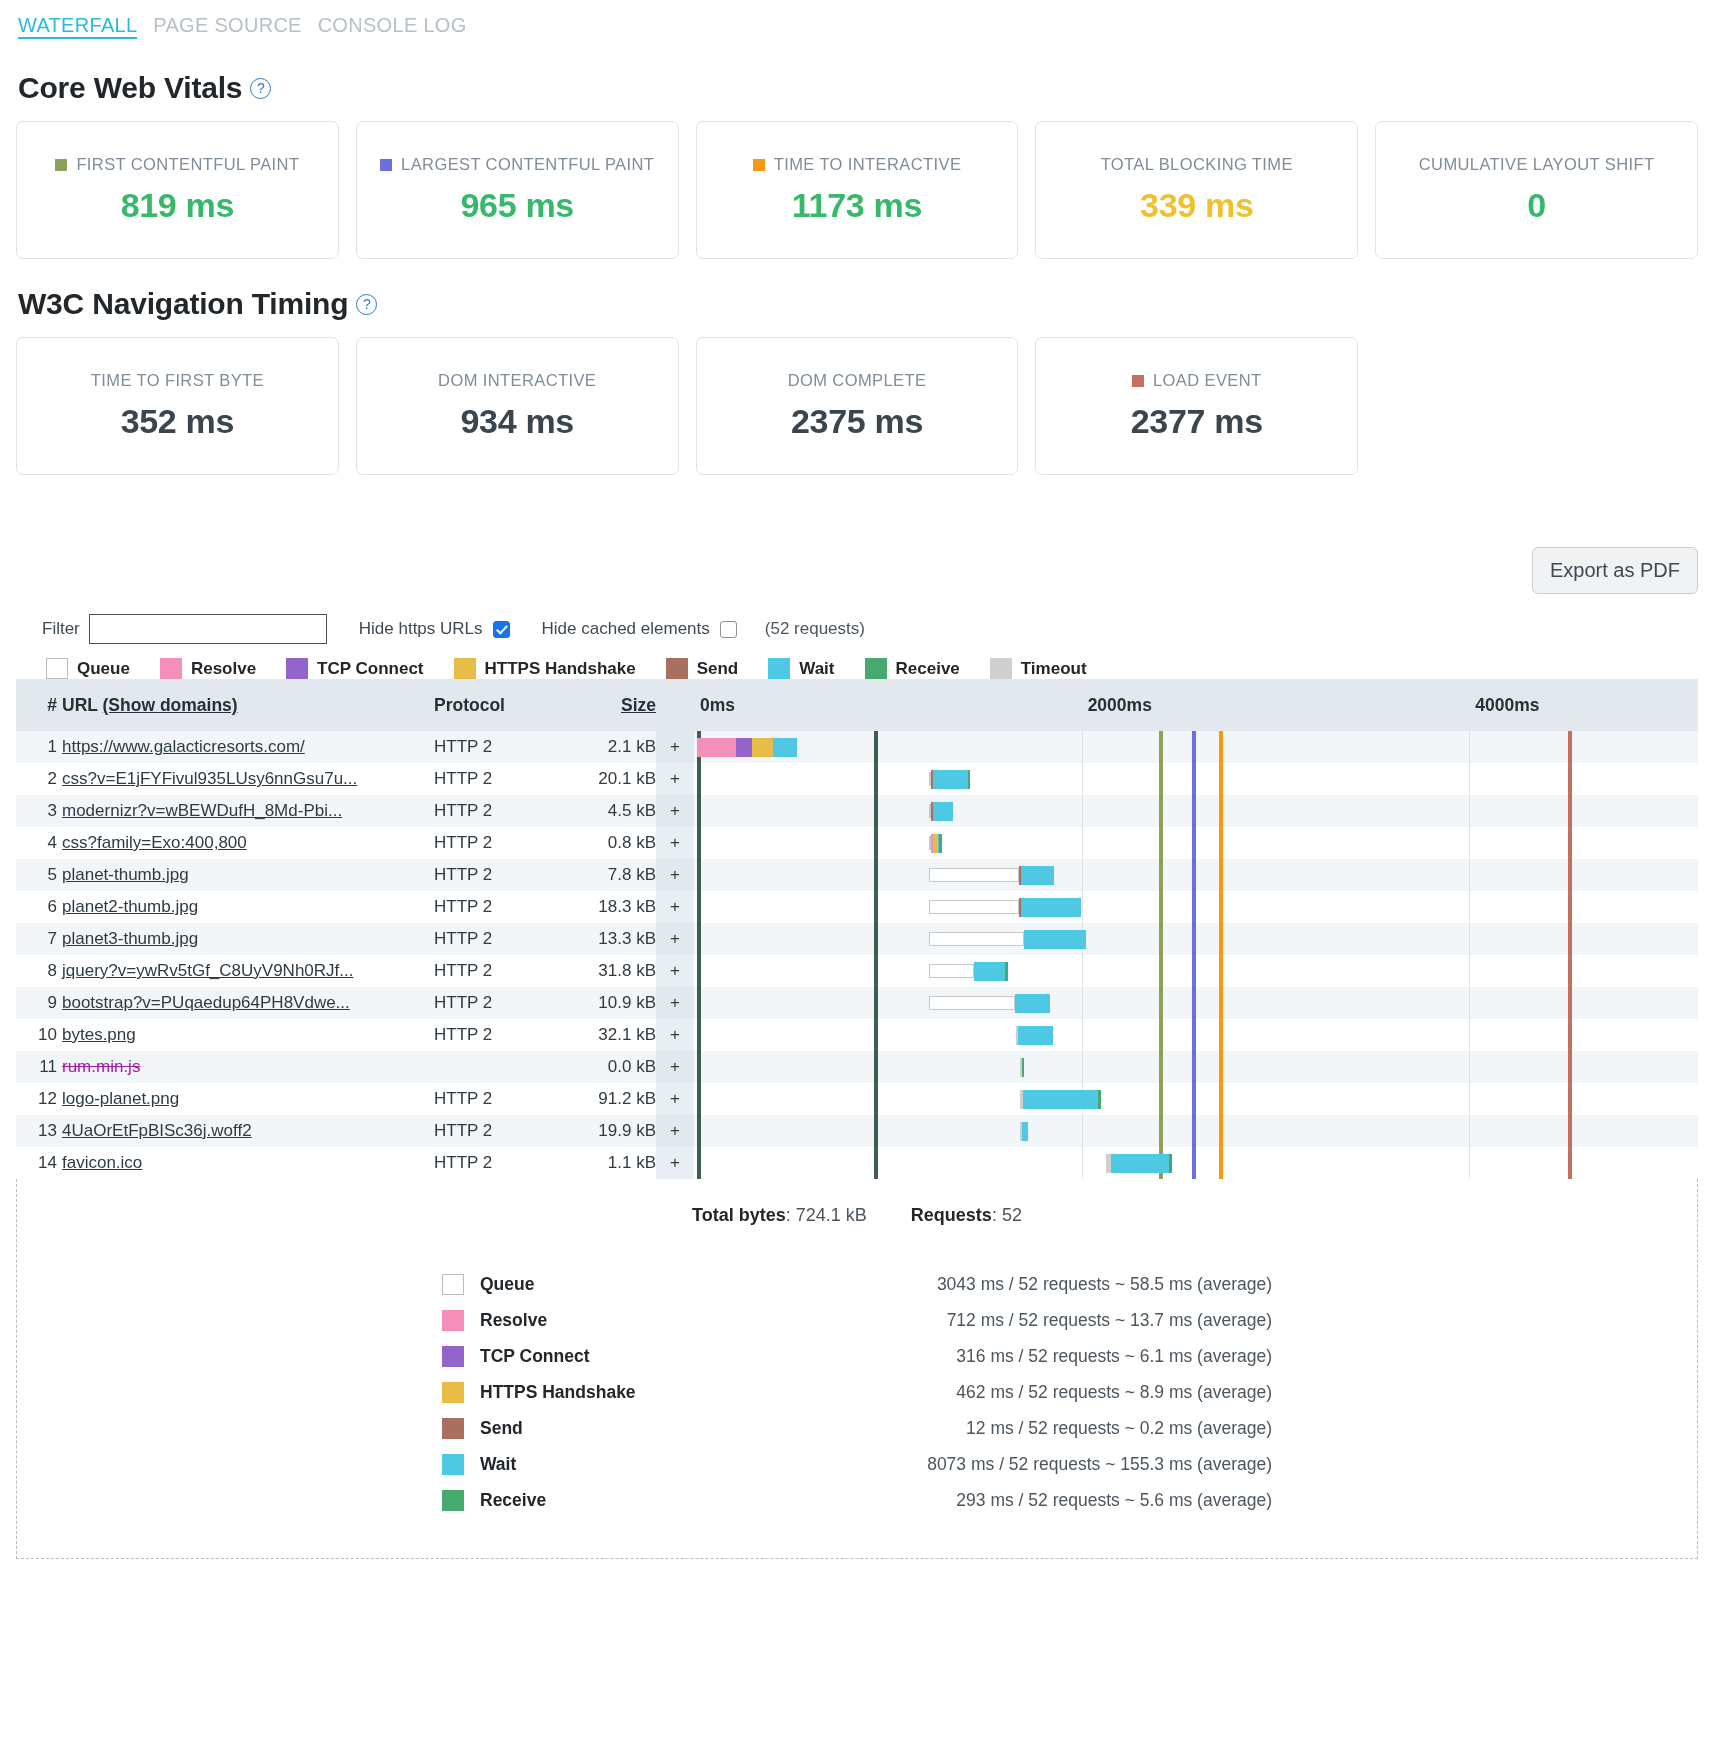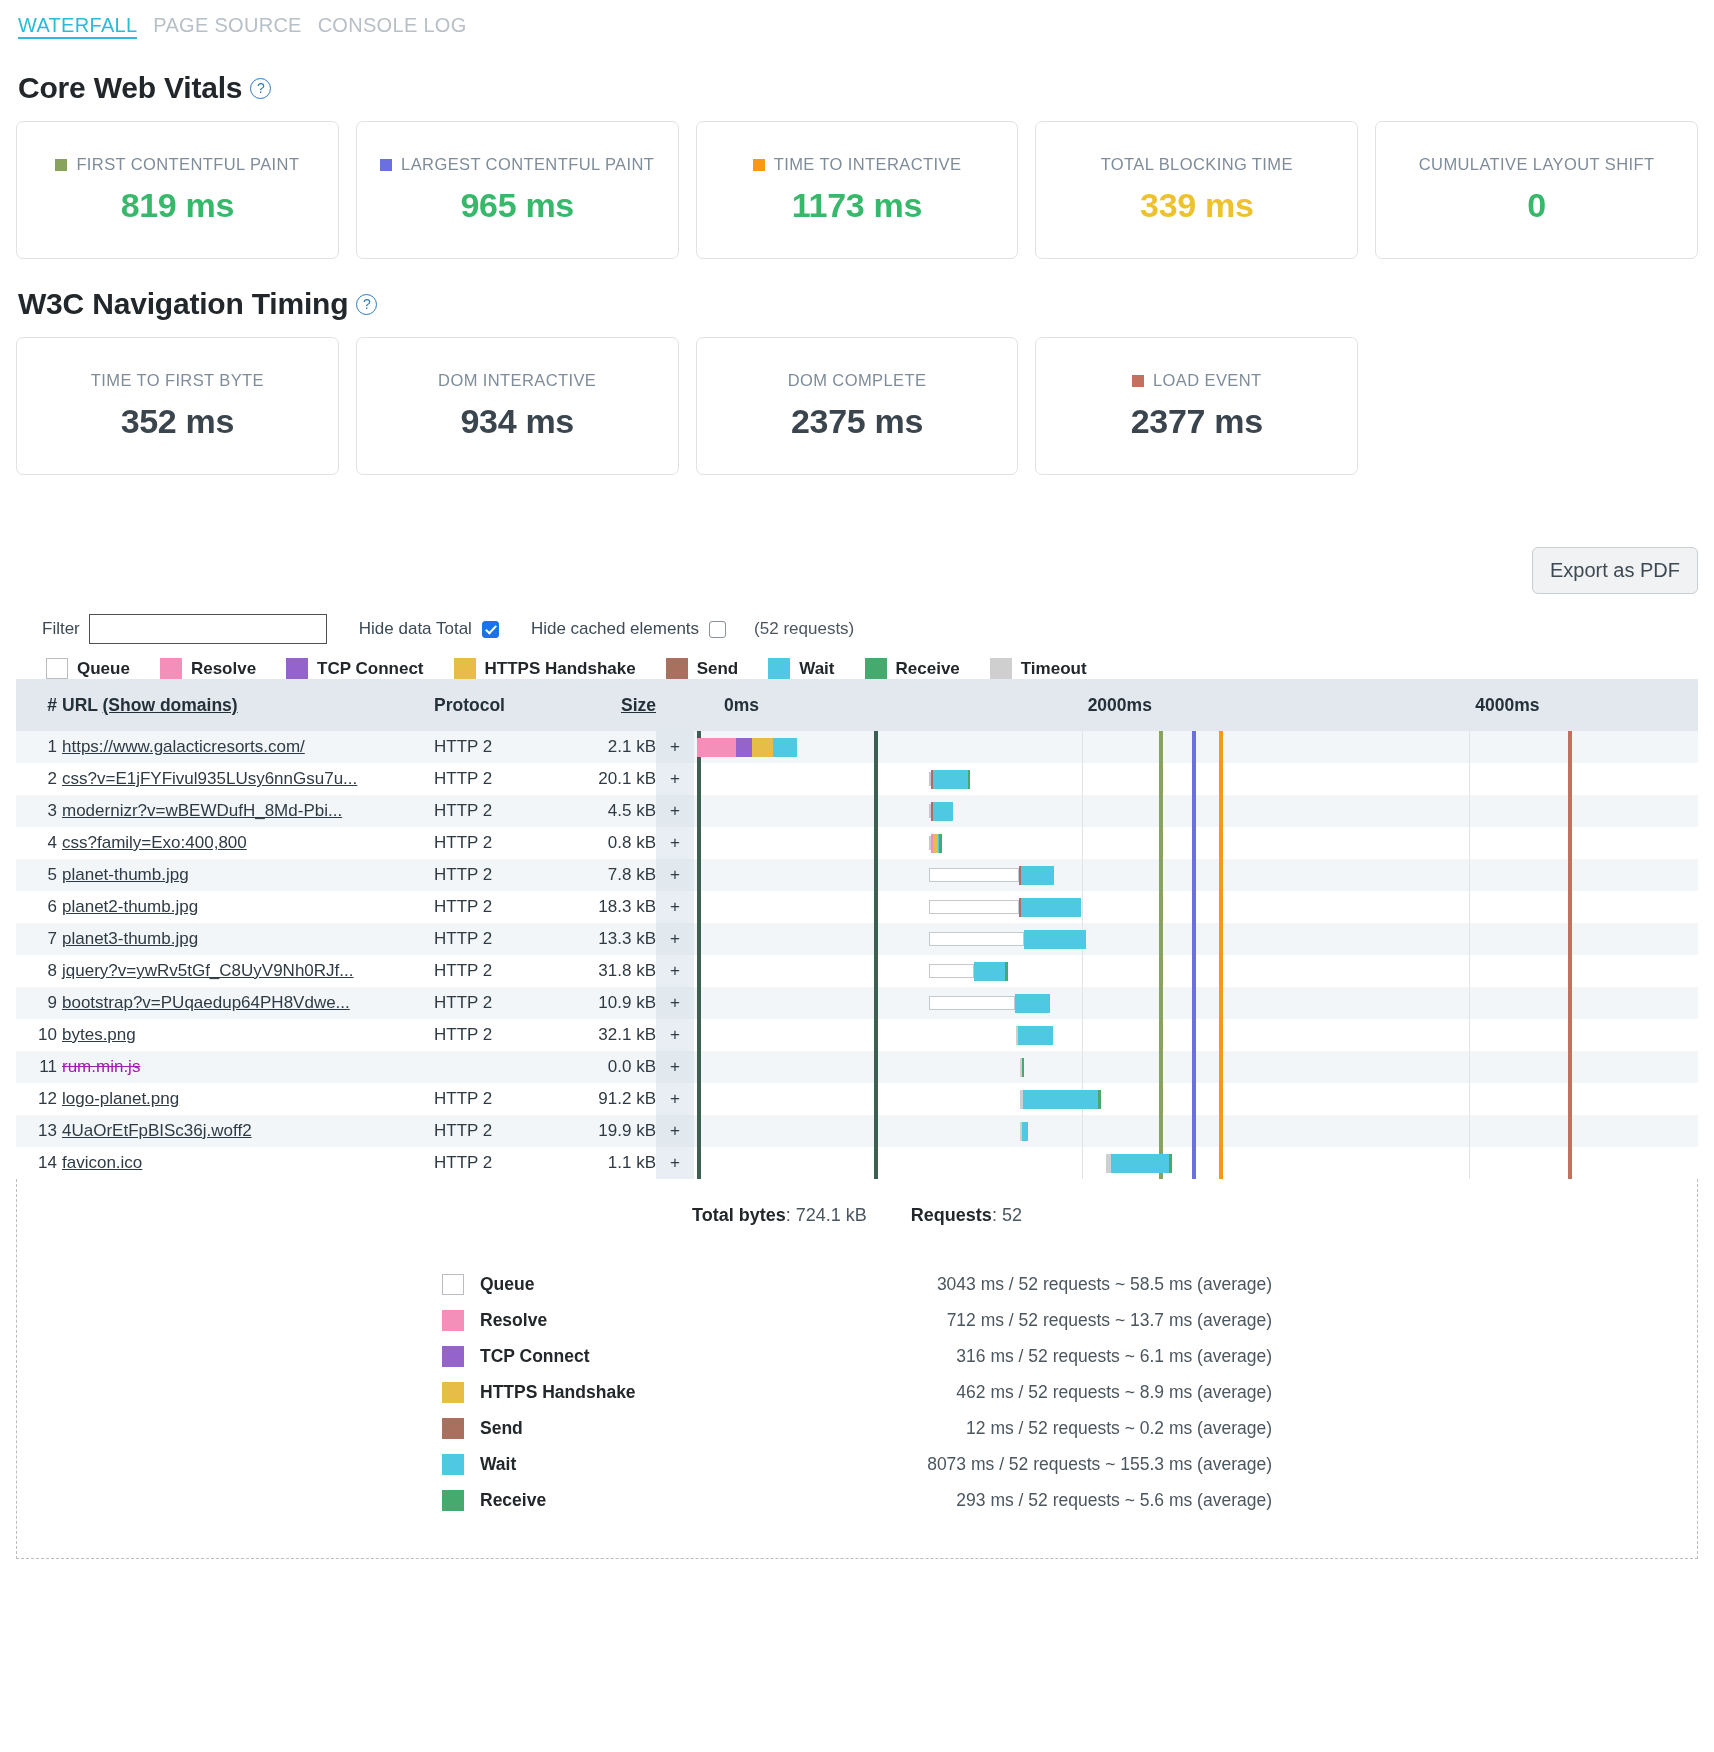--- a/index.html
+++ b/index.html
@@ -378,21 +378,21 @@
   </div>
 
 <div class="export-row">
   <button class="export-btn">Export as PDF</button>
 </div>
 
 <div class="filter-row">
   <span class="filter-label">Filter</span>
   <input class="filter-input" type="text" placeholder="" style="">
   <label class="chk-wrap">
-    <span>Hide data Total</span>
+    <span>Hide https URLs</span>
     <span class="chk checked"></span>
   </label>
   <label class="chk-wrap">
     <span>Hide cached elements</span>
     <span class="chk"></span>
   </label>
   <span class="req-count">(52 requests)</span>
 </div>
 
 <div class="legend" id="legend">
@@ -436,21 +436,21 @@
       <th class="col-num">#</th>
       <th class="col-url">
         <span>URL</span>
         <u>(Show domains)</u>
       </th>
       <th class="col-proto">Protocol</th>
       <th class="col-size"><u>Size</u></th>
       <th class="col-plus"></th>
       <th class="col-chart">
         <div class="gridhead" id="gridhead">
-            <span class="tick-label" style="left: calc(0% + 6px); margin-left: 24px;">0ms</span>
+            <span class="tick-label" style="left: calc(0% + 6px);">0ms</span>
             <span class="tick-label" style="left: calc(38.61% + 6px);">2000ms</span>
             <span class="tick-label" style="left: calc(77.2201% + 6px);">4000ms</span>
           </div>
       </th>
     </tr>
   </thead>
   <tbody id="wf-body">
       <tr class="odd">
         <td class="num col-num">1</td>
         <td class="url col-url"><a>https://www.galacticresorts.com/</a></td>

